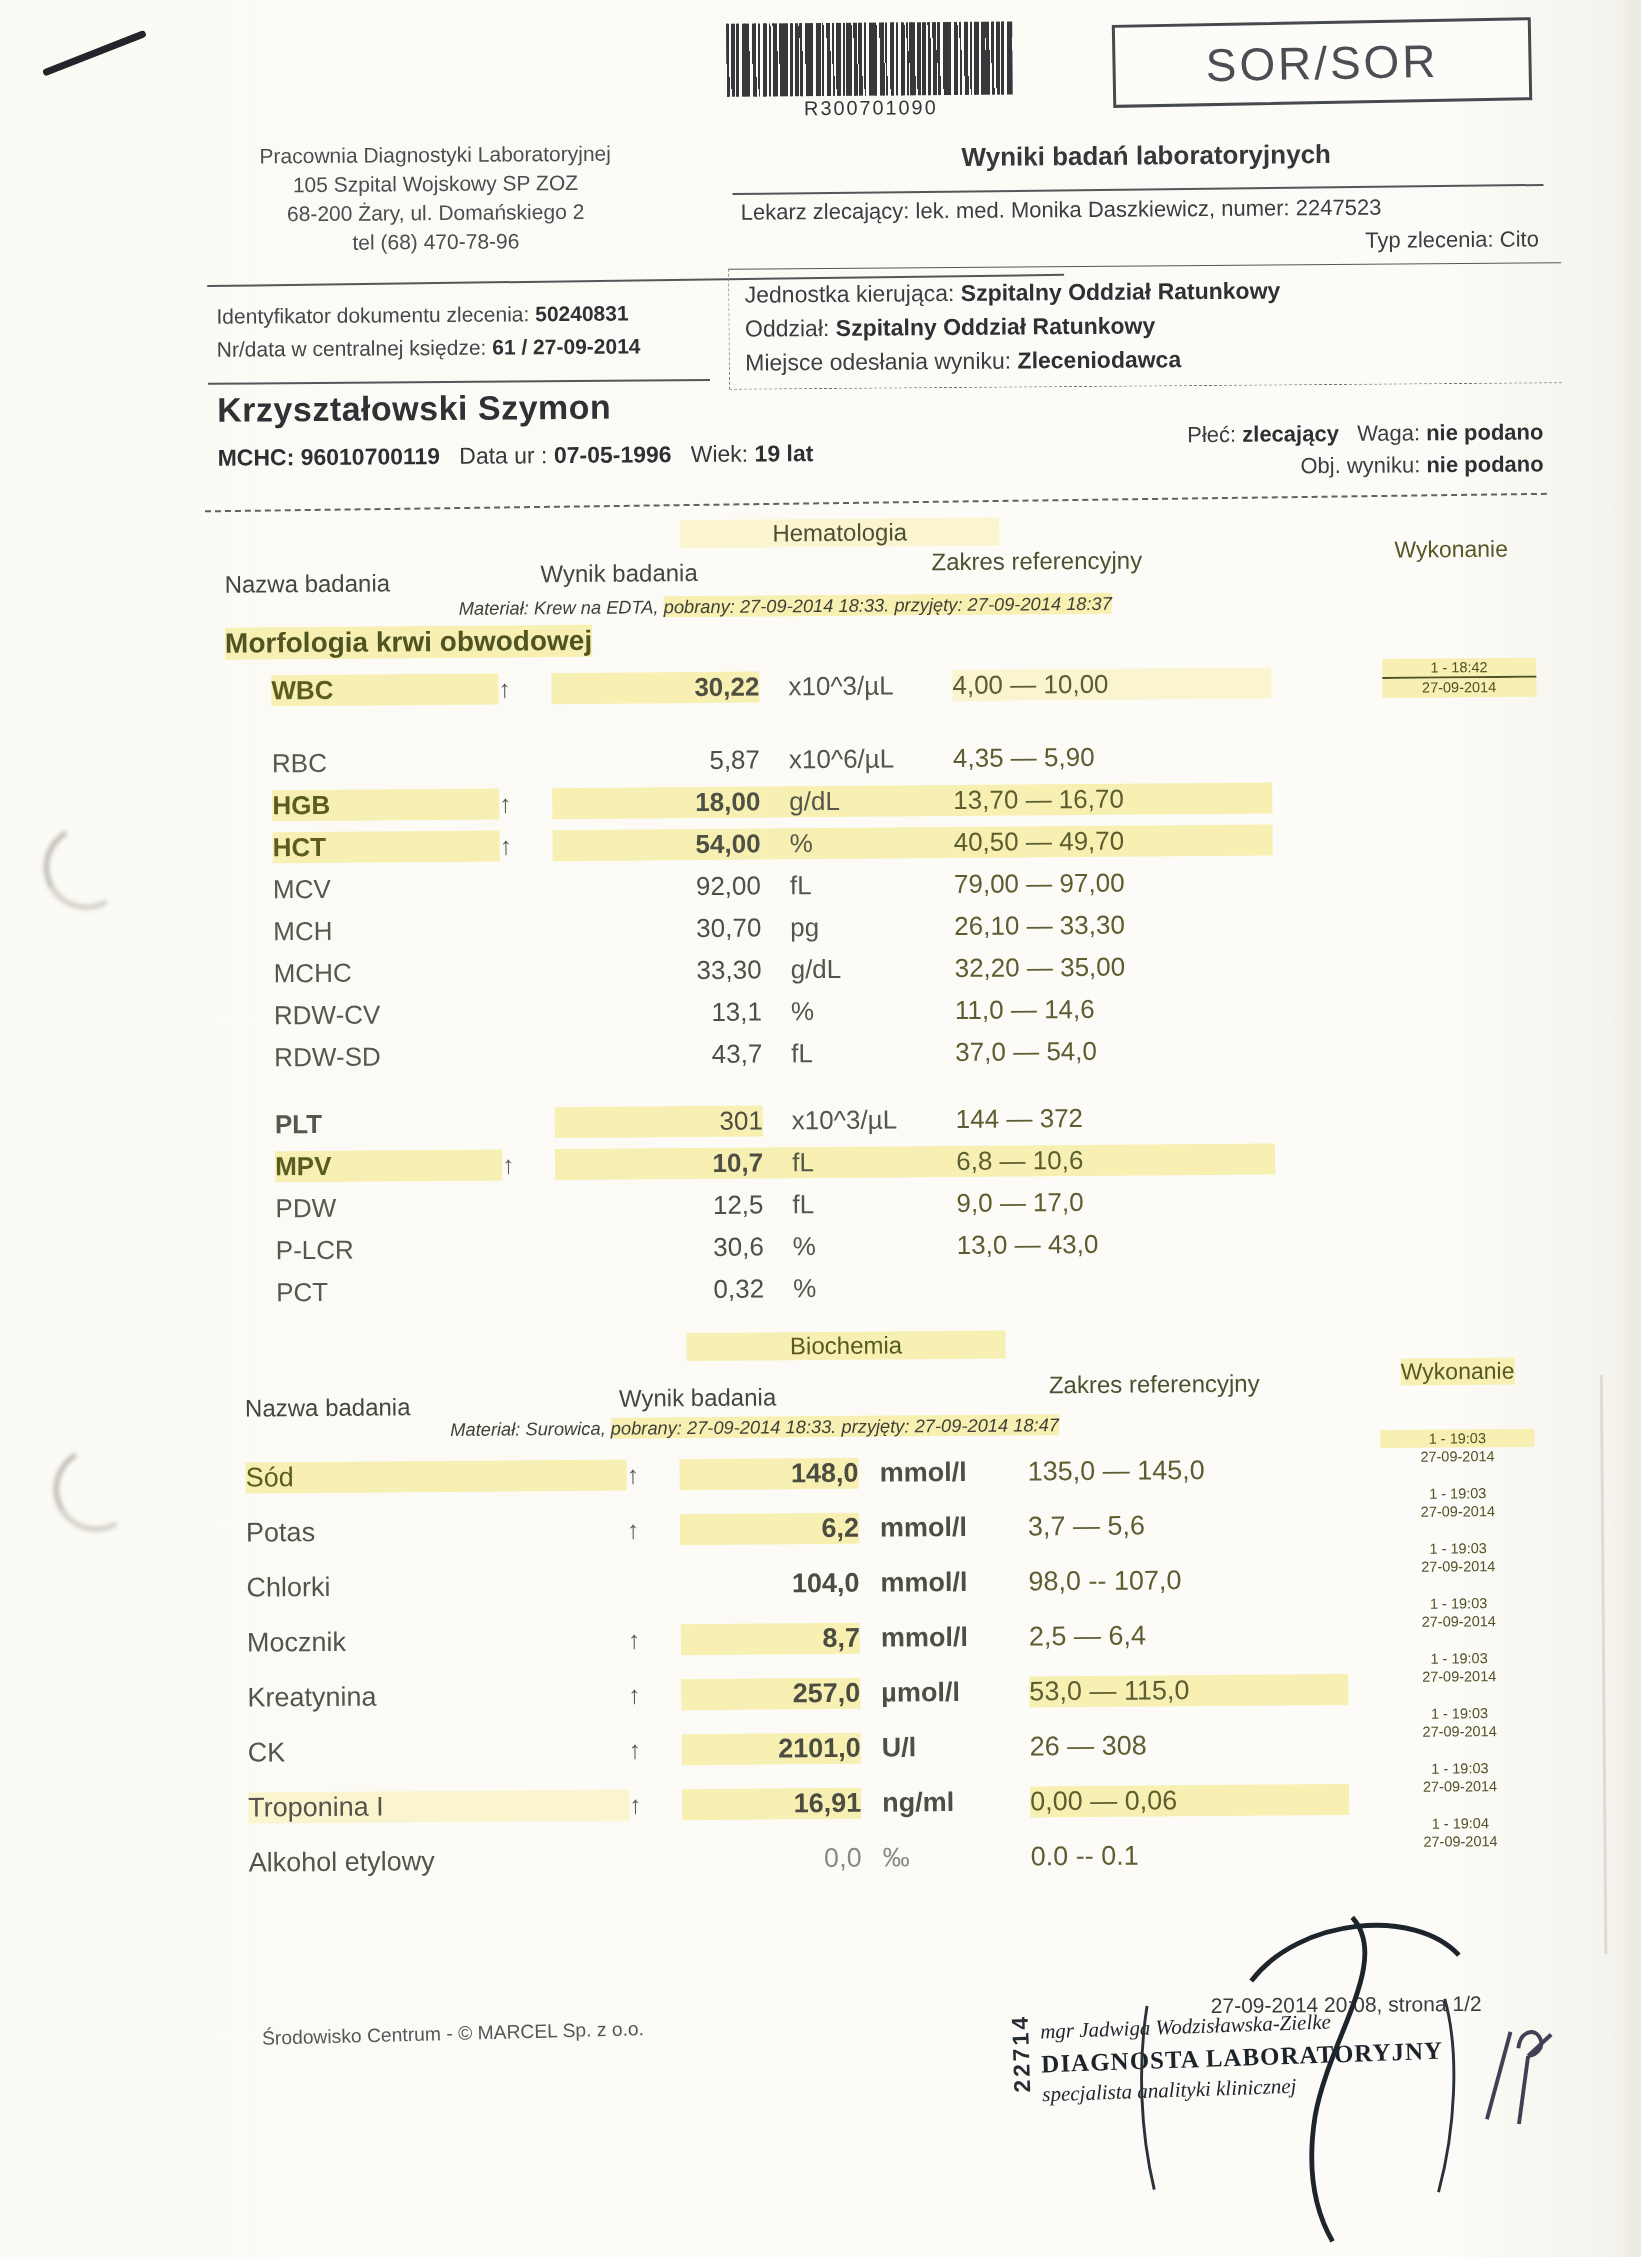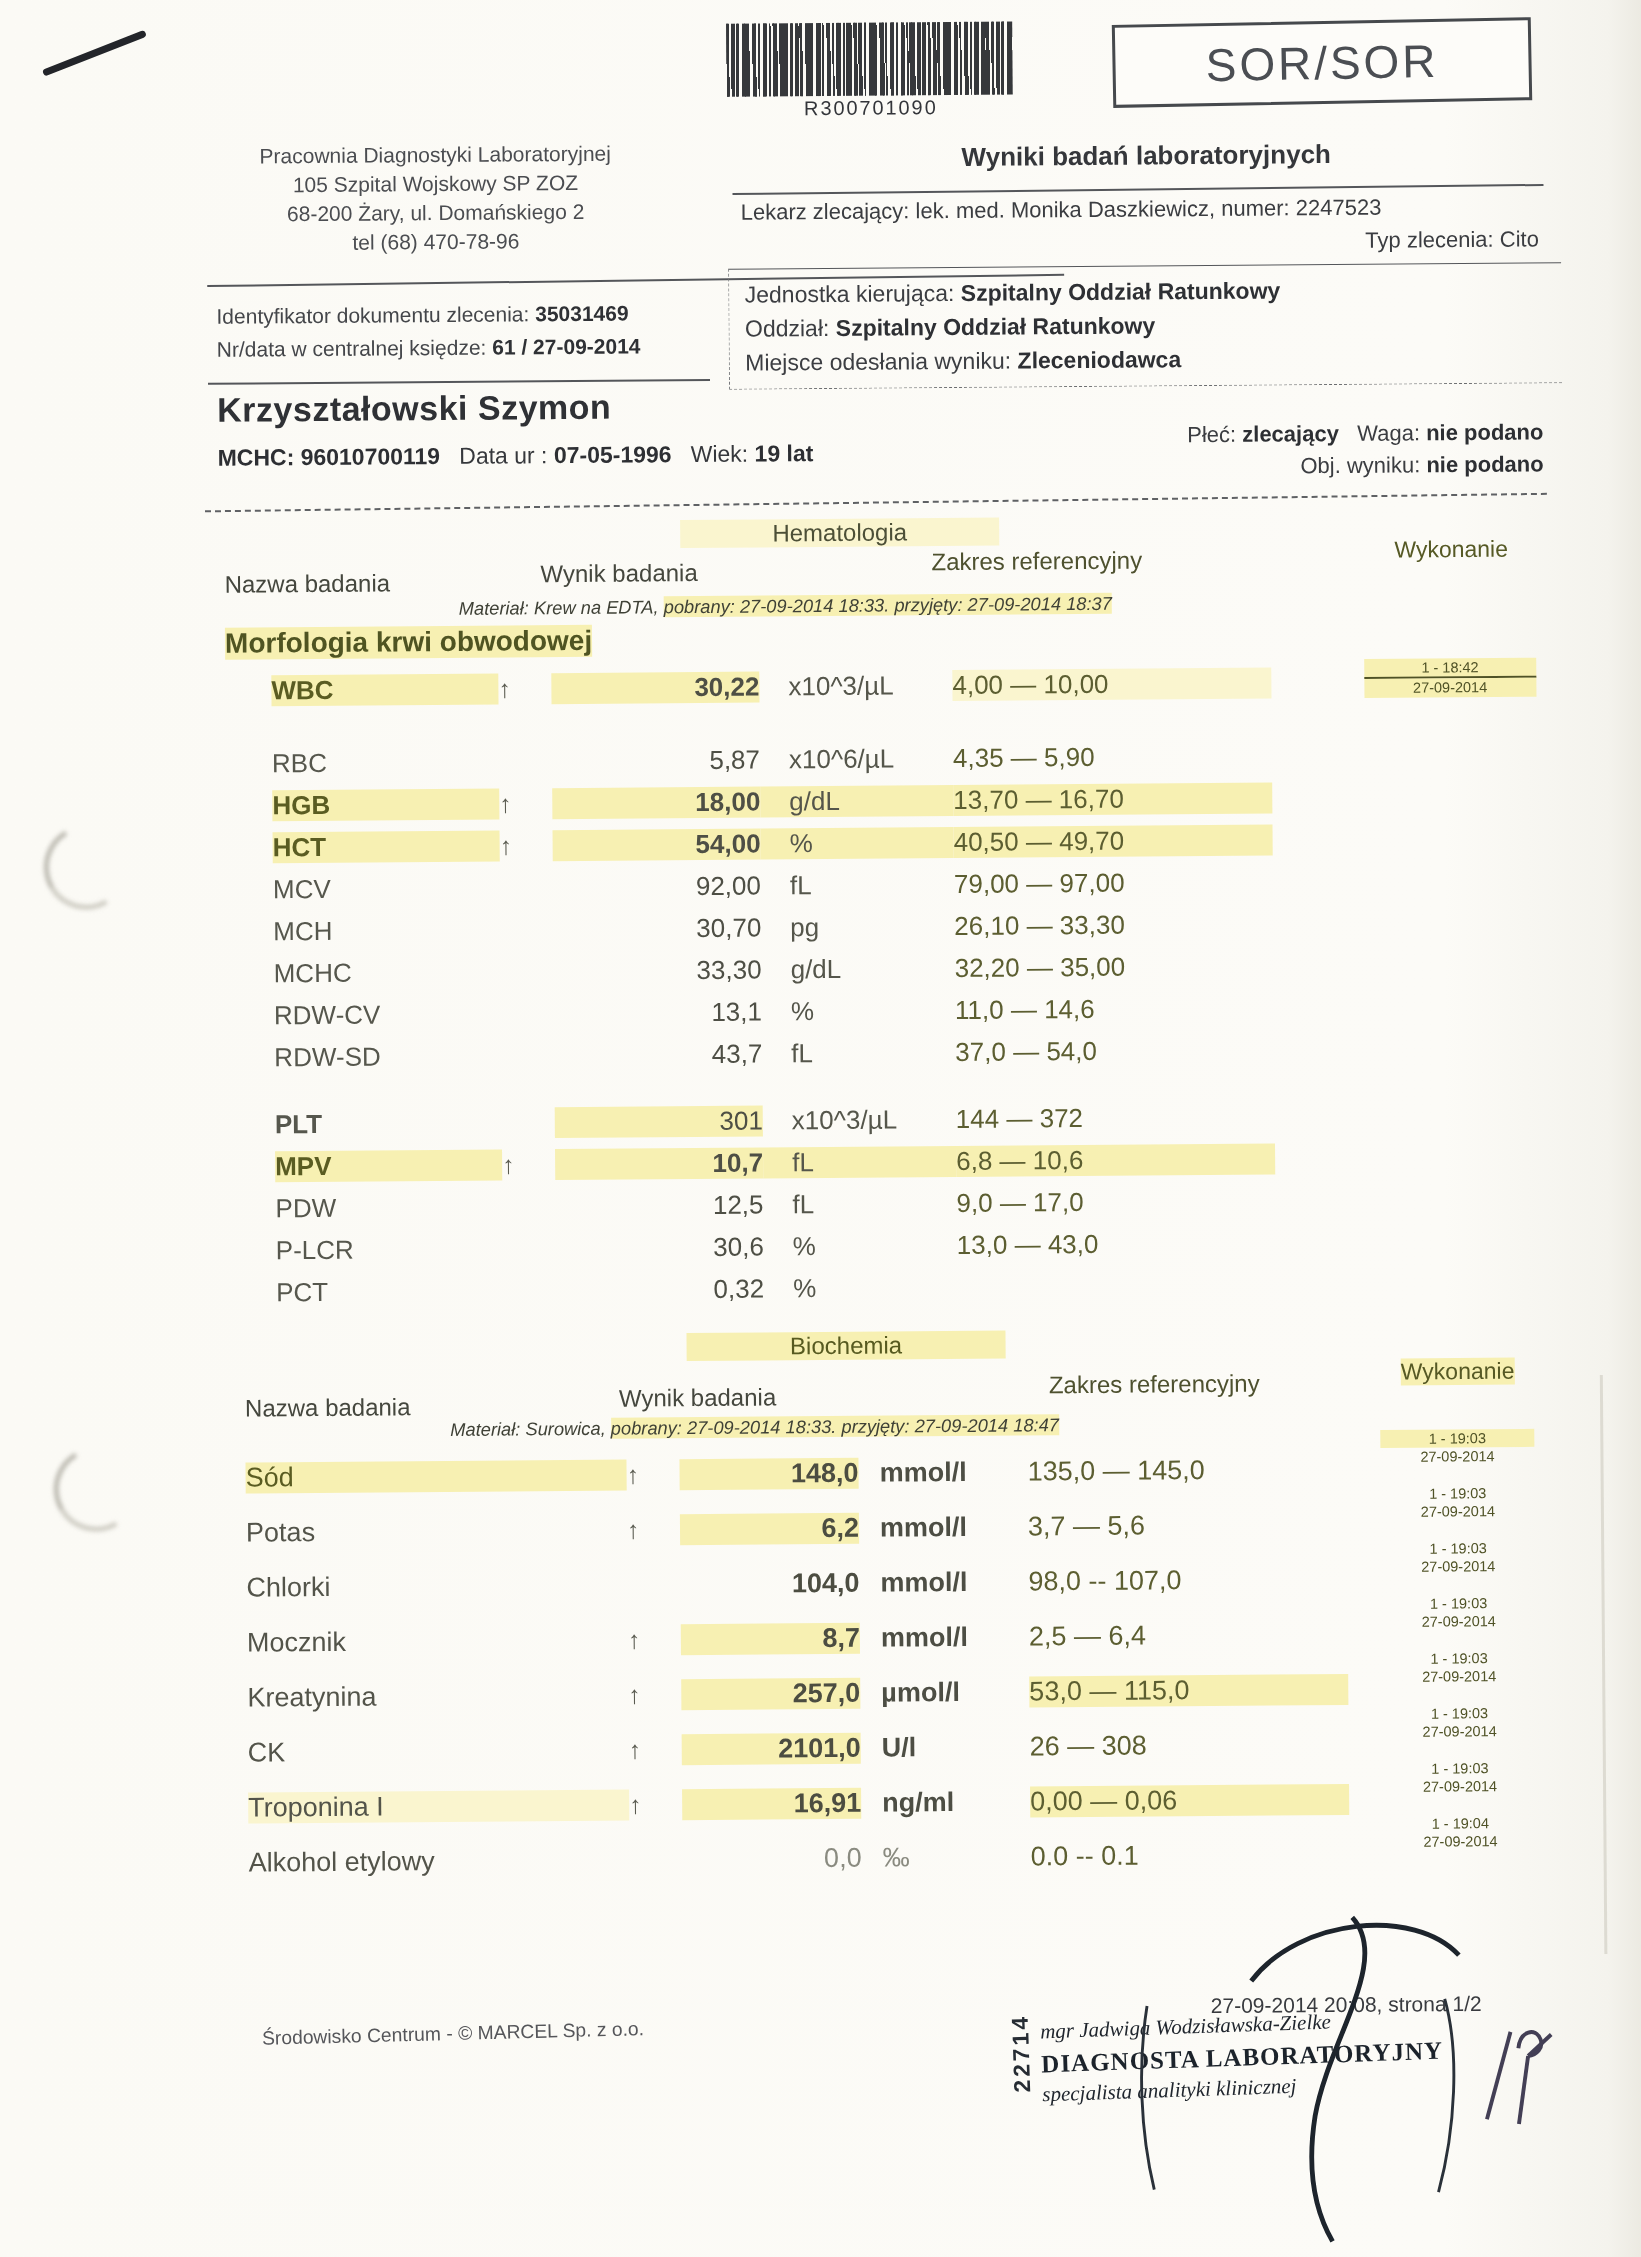--- a/index.html
+++ b/index.html
@@ -51,21 +51,21 @@
   .hrows{left:266px;top:671px;width:1284px;}
   .hrow{display:grid;grid-template-columns:227px 53px 208px 193px 319px 1fr;align-items:baseline;height:42px;font-size:26px;}
   .hrow.first{margin-bottom:31px;}
   .hrow.gap-top{margin-top:25px;}
   .cell.name{color:#56574d;}
   .cell.name.olv{color:#5a5c22;}
   .cell.flag{color:#5a5b50;font-size:25px;}
   .cell.val{text-align:right;color:#4e4f45;}
   .cell.unit{padding-left:29px;color:#55564b;}
   .cell.range{color:#5c5e31;}
-  .cell.exec{justify-self:end;width:172px;margin-right:19.3px;text-align:center;font-size:14.5px;line-height:18.3px;color:#4f5226;align-self:start;transform:translateY(-7.7px);}
+  .cell.exec{justify-self:end;width:154px;margin-right:19.3px;text-align:center;font-size:14.5px;line-height:18.3px;color:#4f5226;align-self:start;transform:translateY(-7.7px);}
   .exec .t{display:block;}
   .exec .t.u{border-bottom:2.9px solid #4f5226;}
   
   .brows{left:234px;top:1446px;width:1313px;}
   .brow{display:grid;grid-template-columns:381px 53px 179px 169px 319px 1fr;align-items:center;height:55px;font-size:27px;}
   .brow .cell.name{font-size:27px;color:#53544a;}
   .brow .cell.name.olv{color:#5a5c22;}
   .brow .cell.val{font-weight:700;color:#4c4d41;}
   .brow .cell.unit{padding-left:21px;font-weight:700;color:#4d4e44;}
   .brow .cell.range{color:#5c5e31;}
@@ -112,21 +112,21 @@
     <div class="abs rtitle">Wyniki badań laboratoryjnych</div>
     <div class="abs line" style="left:731px;top:191px;width:811px;transform:rotate(-0.2deg);"></div>
     <div class="abs doctor">Lekarz zlecający: lek. med. Monika Daszkiewicz, numer: 2247523</div>
     <div class="abs ordertype">Typ zlecenia: Cito</div>
 
     <div class="abs line" style="left:205px;top:278px;width:857px;transform:rotate(-0.3deg);"></div>
 
     <div class="abs idblock">
       <div>
         <span>Identyfikator dokumentu zlecenia:</span>
-        <b>35031469</b>
+        <b>50240831</b>
       </div>
       <div>
         <span>Nr/data w centralnej księdze:</span>
         <b>61 / 27-09-2014</b>
       </div>
     </div>
 
     <div class="abs rightbox">
       <div>
         <span>Jednostka kierująca:</span>

